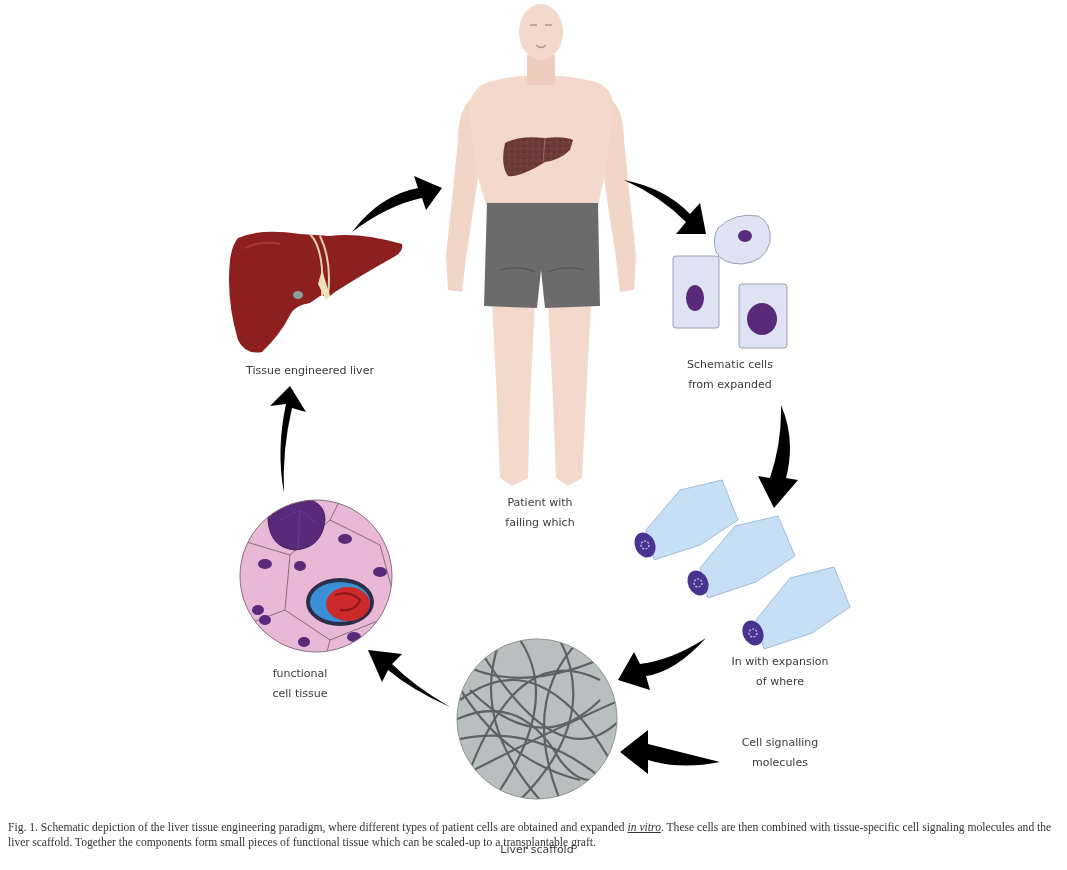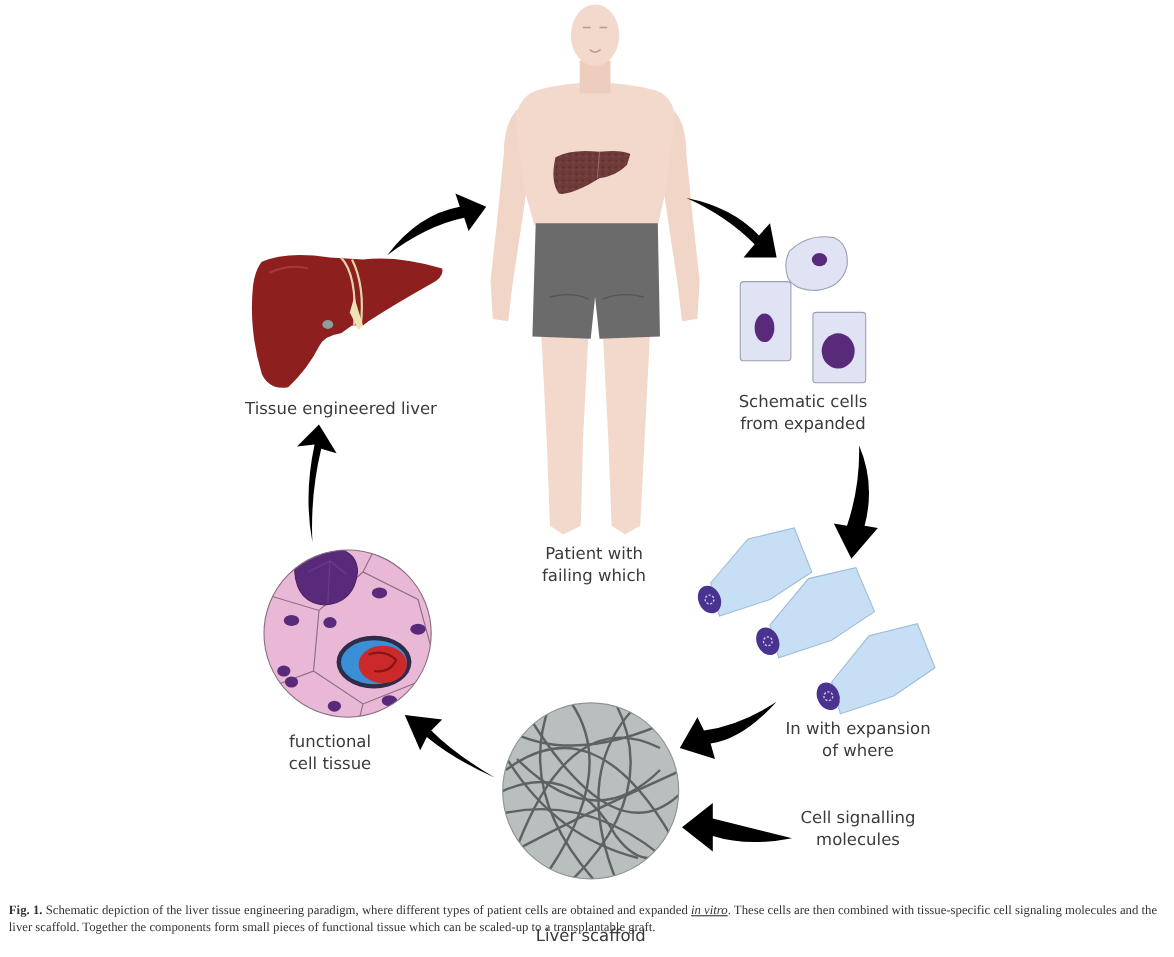--- a/index.html
+++ b/index.html
@@ -1,20 +1,20 @@
 <!DOCTYPE html>
 <html><head>
 <meta charset="utf-8">
 <style>
   html, body { margin: 0; padding: 0; background: #ffffff; }
   body { width: 1067px; height: 870px; position: relative; overflow: hidden; font-family: "Liberation Sans", "DejaVu Sans", sans-serif; }
   #figure { position: absolute; left: 0; top: 0; width: 1067px; height: 800px; }
-  .label { position: absolute; color: #3a3a3a; font-family: "DejaVu Sans", sans-serif; font-size: 15px; line-height: 20px; text-align: center; white-space: nowrap; }
+  .label { position: absolute; color: #3a3a3a; font-family: "DejaVu Sans", sans-serif; font-size: 11px; line-height: 20px; text-align: center; white-space: nowrap; }
   #caption { position: absolute; left: 8px; top: 820px; width: 1052px; font-family: "Liberation Serif", "DejaVu Serif", serif; font-size: 11.6px; line-height: 15px; color: #333; letter-spacing: 0px; }
-  #caption .fig-label { font-weight: bold; }
+  #caption .fig-label { font-weight: normal; }
   #caption .emph { text-decoration: underline; font-style: italic; }
 </style>
 </head>
 <body>
 
 <svg id="figure" viewBox="0 0 1067 800" xmlns="http://www.w3.org/2000/svg">
   <defs>
     <clipPath id="scaffoldClip">
         <circle cx="537" cy="719" r="80"></circle>
       </clipPath>

